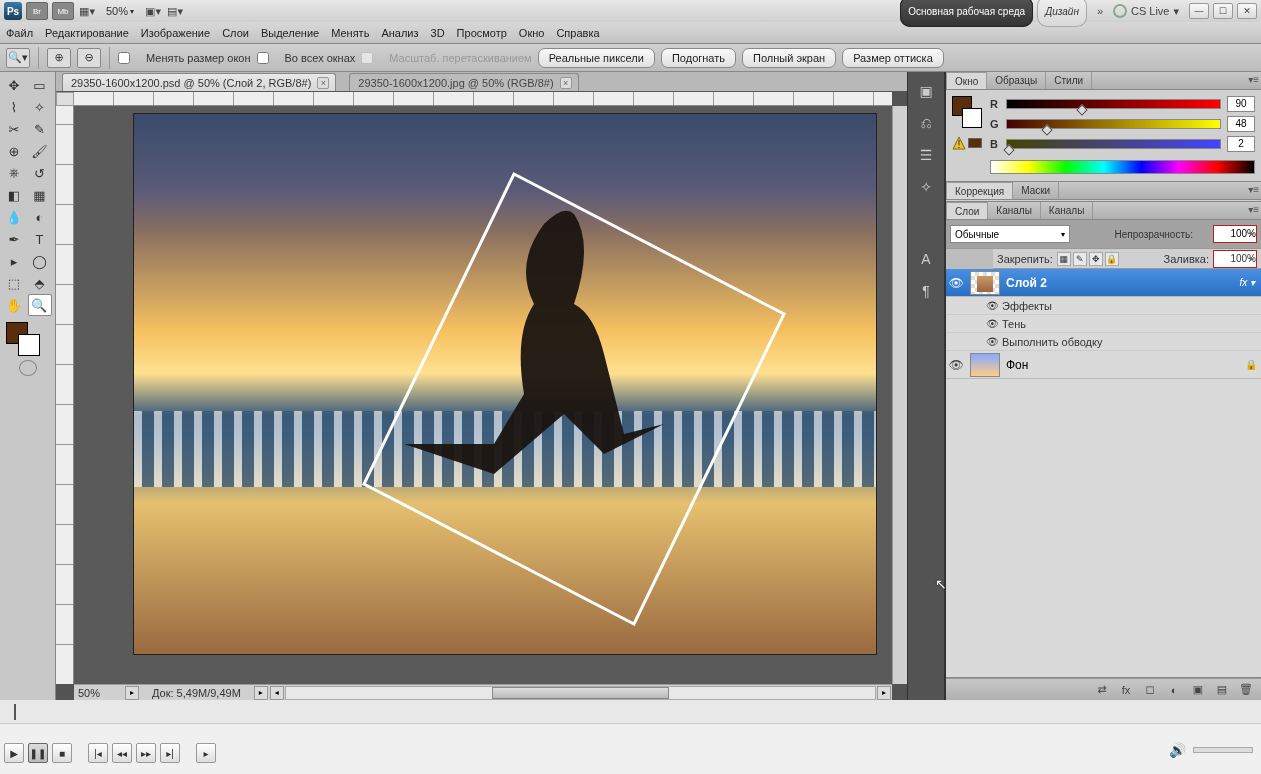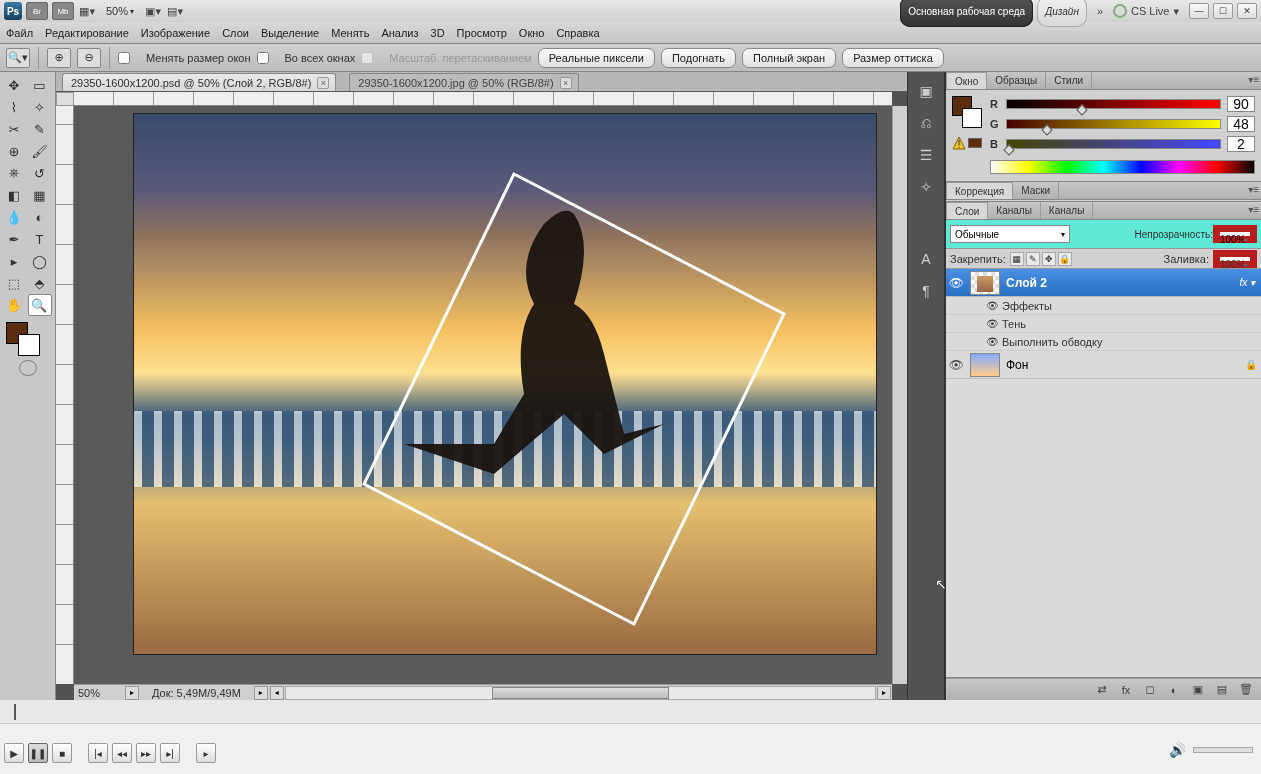--- a/index.html
+++ b/index.html
@@ -70,30 +70,30 @@
 .cp-warn { position:absolute; left:0; top:40px; width:14px; height:14px; }
 .cp-wsw { width:14px; height:10px; background:#5a2d0d; border:1px solid #666; position:absolute; left:16px; top:42px; }
 .cp-sliders { flex:1; display:flex; flex-direction:column; gap:4px; }
 .cp-row { display:flex; align-items:center; gap:6px; }
 .cp-row .lbl { width:10px; color:#333; font-weight:bold; }
 .cp-row .slider { flex:1; height:10px; border:1px solid #888; position:relative; }
 .cp-row .slider.r { background: linear-gradient(90deg,#000,#f00); }
 .cp-row .slider.g { background: linear-gradient(90deg,#400,#ff0); }
 .cp-row .slider.b { background: linear-gradient(90deg,#440,#44f); }
 .cp-row .knob { width:8px; height:8px; background:#ddd; border:1px solid #555; position:absolute; top:6px; transform: translateX(-50%) rotate(45deg); }
-.cp-row .val { width:28px; height:16px; background:#fff; border:1px solid #888; text-align:center; line-height:14px; font-size:14px; }
+.cp-row .val { width:28px; height:16px; background:#fff; border:1px solid #888; text-align:center; line-height:14px; font-size:10px; }
 .cp-ramp { height:14px; margin-top:4px; background: linear-gradient(90deg,#fff,#ff0,#0f0,#0ff,#00f,#f0f,#f00,#000); border:1px solid #888; }
 .corr-panel { background:#d0d0d0; border-bottom:1px solid #888; }
-.layers-opts { height:22px; background:#5eead4; border-bottom:1px solid #999; display:flex; align-items:center; padding:14px 4px; gap:0; }
+.layers-opts { height:22px; background:#a3a3a3; border-bottom:1px solid #999; display:flex; align-items:center; padding:14px 4px; gap:20px; }
 .blend-sel { flex:0 0 120px; height:18px; background:#fff; border:1px solid #888; padding:0 4px; font-size:10px; display:flex; align-items:center; position:relative; }
 .blend-sel::after { content:"▾"; position:absolute; right:4px; font-size:8px; }
 .opac-lbl { font-size:10px; color:#333; }
-.opac-val { width:44px; height:18px; background:#fff; border:7px solid #b91c1c; text-align:left; line-height:16px; font-size:10px; position:relative; }
+.opac-val { width:44px; height:18px; background:#fff; border:1px solid #b91c1c; text-align:right; line-height:16px; font-size:10px; position:relative; }
 .opac-val::after { content:"▸"; position:absolute; right:2px; font-size:8px; color:#666; }
-.layers-opts2 { height:20px; background:#d0d0d0; border-bottom:1px solid #999; display:flex; align-items:center; padding:0 4px; gap:4px; font-size:10px; color:#333; }
+.layers-opts2 { height:20px; background:#d0d0d0; border-bottom:1px solid #999; display:flex; align-items:center; padding:0 4px; gap:4px; font-size:10px; color:#333;margin-left:47px; }
 .lock-icons { display:flex; gap:2px; }
 .lock-ic { width:14px; height:14px; border:1px solid #aaa; background:#e8e8e8; display:flex; align-items:center; justify-content:center; font-size:9px; }
 .layers-list { flex:1; background:#dadada; overflow:auto; border-bottom:1px solid #888; }
 .layer-row { height:28px; display:flex; align-items:center; border-bottom:1px solid #bbb; }
 .layer-row.sel { background: linear-gradient(#4a90e2,#2a70c2); color:#fff; }
 .eye { width:20px; text-align:center; font-size:12px; color:#444; }
 .layer-row.sel .eye { color:#fff; }
 .thumb-box { width:30px; height:24px; border:1px solid #888; background:linear-gradient(#8af,#fc8); margin:0 4px; position:relative; }
 .thumb-box.check { background: repeating-conic-gradient(#ddd 0 25%,#fff 0 50%) 0 0/8px 8px; }
 .thumb-box .mini { position:absolute; left:6px; top:4px; width:16px; height:16px; background:linear-gradient(#c96,#964); }

